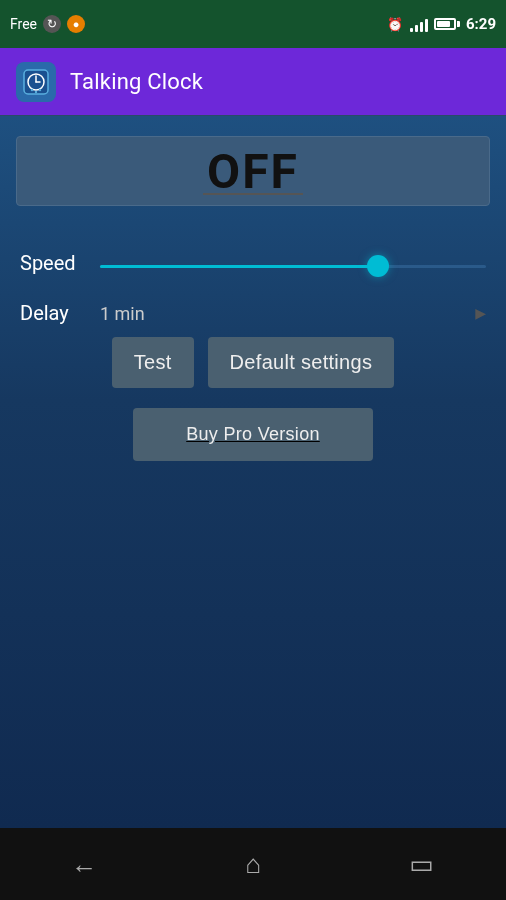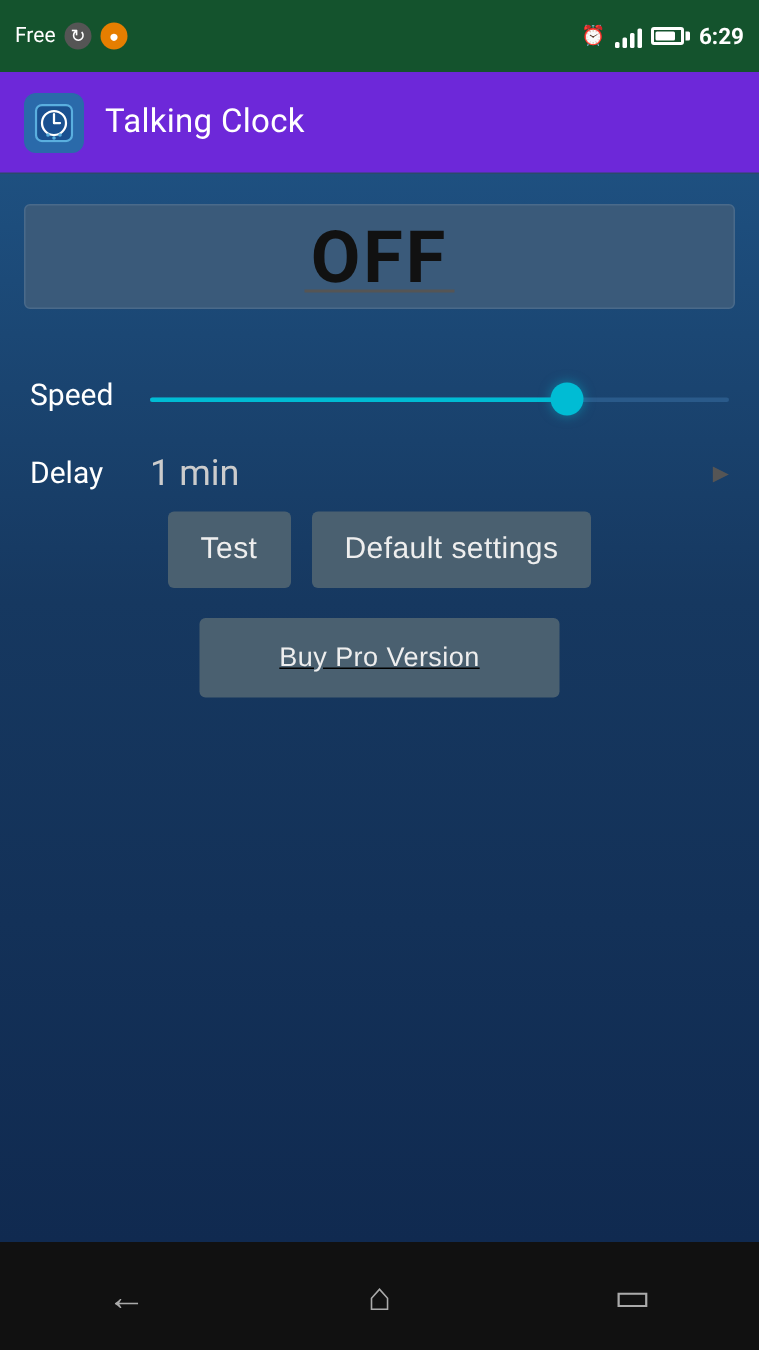--- a/index.html
+++ b/index.html
@@ -202,21 +202,21 @@
     }
 
     .delay-label {
       color: #fff;
       font-size: 20px;
       width: 80px;
     }
 
     .delay-value {
       color: #ccc;
-      font-size: 24px;
+      font-size: 18px;
       text-align: center;
     }
 
     .delay-arrow {
       margin-left: auto;
       color: #555;
       font-size: 14px;
     }
 
     

